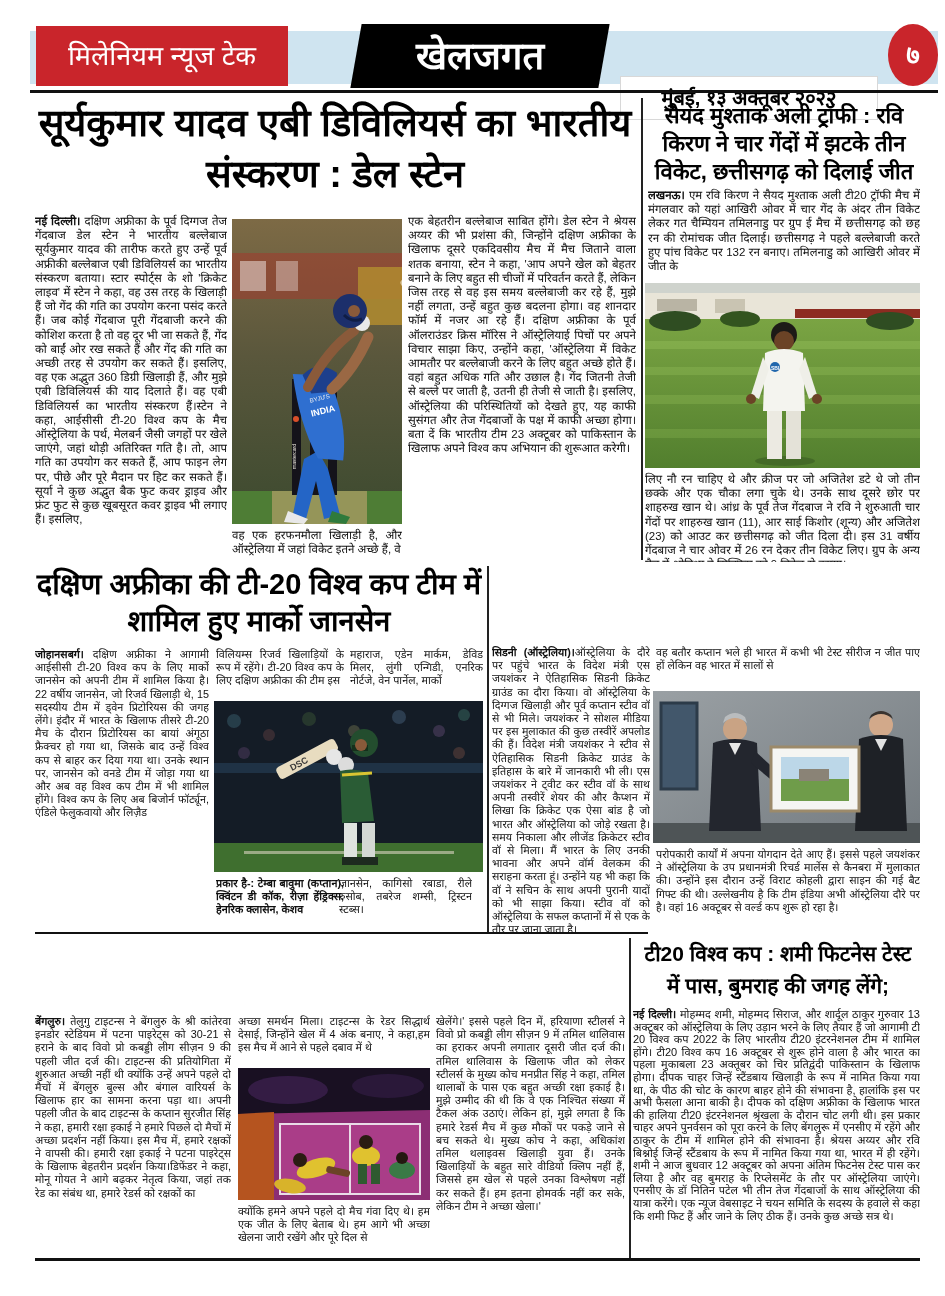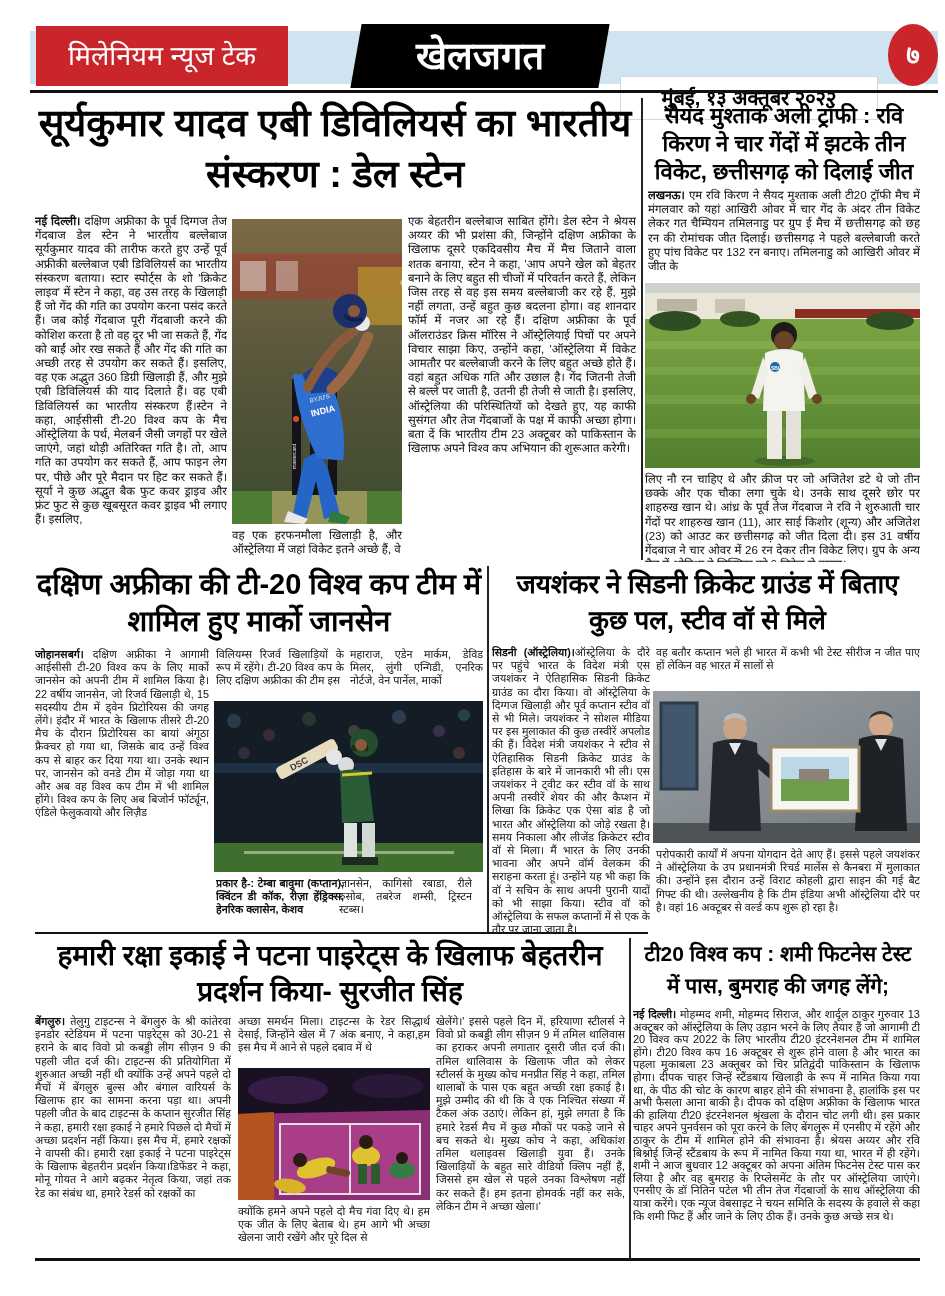--- a/index.html
+++ b/index.html
@@ -157,21 +157,20 @@
       <rect x="148" y="122" width="13" height="36" fill="#d4d8d4"></rect>
       <rect x="128" y="156" width="18" height="8" fill="#1d2a1f"></rect>
       <rect x="146" y="156" width="18" height="8" fill="#1d2a1f"></rect>
     </g>
   </svg>
 
   <div class="abs body small" style="left:216px;top:877px;width:128px;height:56px;font-weight:bold;">प्रकार है-: टेम्बा बावुमा (कप्तान), क्विंटन डी कॉक, रीज़ा हेंड्रिक्स, हेनरिक क्लासेन, केशव</div>
   <div class="abs body small" style="left:339px;top:877px;width:133px;height:56px;">जानसेन, कागिसो रबाडा, रीले रुसोब, तबरेज शम्सी, ट्रिस्टन स्टब्स।</div>
   <div class="abs rule-v" style="left:487px;top:566px;width:2px;height:366px;"></div>
 
-  <div class="abs hl" style="left:495px;top:566px;width:425px;height:74px;font-size:26px;line-height:36px;">जयशंकर ने सिडनी क्रिकेट ग्राउंड में बिताए कुछ पल, स्टीव वॉ से मिले</div>
   <div class="abs body small" style="left:492px;top:646px;width:158px;height:286px;"><span class="lead">सिडनी (ऑस्ट्रेलिया)।</span><span>ऑस्ट्रेलिया के दौरे पर पहुंचे भारत के विदेश मंत्री एस जयशंकर ने ऐतिहासिक सिडनी क्रिकेट ग्राउंड का दौरा किया। वो ऑस्ट्रेलिया के दिग्गज खिलाड़ी और पूर्व कप्तान स्टीव वॉ से भी मिले। जयशंकर ने सोशल मीडिया पर इस मुलाकात की कुछ तस्वीरें अपलोड की हैं। विदेश मंत्री जयशंकर ने स्टीव से ऐतिहासिक सिडनी क्रिकेट ग्राउंड के इतिहास के बारे में जानकारी भी ली। एस जयशंकर ने ट्वीट कर स्टीव वॉ के साथ अपनी तस्वीरें शेयर की और कैप्शन में लिखा कि क्रिकेट एक ऐसा बांड है जो भारत और ऑस्ट्रेलिया को जोड़े रखता है। समय निकाला और लीजेंड क्रिकेटर स्टीव वॉ से मिला। मैं भारत के लिए उनकी भावना और अपने वॉर्म वेलकम की सराहना करता हूं। उन्होंने यह भी कहा कि वॉ ने सचिन के साथ अपनी पुरानी यादों को भी साझा किया। स्टीव वॉ को ऑस्ट्रेलिया के सफल कप्तानों में से एक के तौर पर जाना जाता है।</span></div>
   <div class="abs body small" style="left:656px;top:646px;width:264px;height:42px;">वह बतौर कप्तान भले ही भारत में कभी भी टेस्ट सीरीज न जीत पाए हों लेकिन वह भारत में सालों से</div>
 
   <svg class="abs photo" style="left:653px;top:691px;" width="267" height="152" viewBox="0 0 267 152">
     <defs>
       <linearGradient id="gD" x1="0" y1="0" x2="1" y2="1">
         <stop offset="0" stop-color="#9aa0a4"></stop>
           <stop offset="1" stop-color="#737a7f"></stop>
       </linearGradient>
     </defs>
@@ -198,23 +197,22 @@
       <rect x="128" y="66" width="68" height="44" fill="#bcd7e8"></rect>
       <rect x="128" y="88" width="68" height="22" fill="#6f9c4a"></rect>
       <rect x="146" y="78" width="30" height="12" fill="#8a8376"></rect>
     </g>
   </svg>
 
   <div class="abs body small" style="left:656px;top:848px;width:264px;height:84px;">परोपकारी कार्यों में अपना योगदान देते आए हैं। इससे पहले जयशंकर ने ऑस्ट्रेलिया के उप प्रधानमंत्री रिचर्ड मार्लेस से कैनबरा में मुलाकात की। उन्होंने इस दौरान उन्हें विराट कोहली द्वारा साइन की गई बैट गिफ्ट की थी। उल्लेखनीय है कि टीम इंडिया अभी ऑस्ट्रेलिया दौरे पर है। वहां 16 अक्टूबर से वर्ल्ड कप शुरू हो रहा है।</div>
 
   <div class="abs rule-h" style="left:35px;top:932px;width:613px;height:2px;"></div>
 
-  <div class="abs hl" style="left:35px;top:938px;width:590px;height:72px;font-size:28px;line-height:36px;">हमारी रक्षा इकाई ने पटना पाइरेट्स के खिलाफ बेहतरीन प्रदर्शन किया- सुरजीत सिंह</div>
   <div class="abs body small" style="left:35px;top:1015px;width:196px;height:242px;"><span class="lead">बेंगलुरु।</span> <span>तेलुगु टाइटन्स ने बेंगलुरु के श्री कांतेरवा इनडोर स्टेडियम में पटना पाइरेट्स को 30-21 से हराने के बाद विवो प्रो कबड्डी लीग सीज़न 9 की पहली जीत दर्ज की। टाइटन्स की प्रतियोगिता में शुरुआत अच्छी नहीं थी क्योंकि उन्हें अपने पहले दो मैचों में बेंगलुरु बुल्स और बंगाल वारियर्स के खिलाफ हार का सामना करना पड़ा था। अपनी पहली जीत के बाद टाइटन्स के कप्तान सुरजीत सिंह ने कहा, हमारी रक्षा इकाई ने हमारे पिछले दो मैचों में अच्छा प्रदर्शन नहीं किया। इस मैच में, हमारे रक्षकों ने वापसी की। हमारी रक्षा इकाई ने पटना पाइरेट्स के खिलाफ बेहतरीन प्रदर्शन किया।डिफेंडर ने कहा, मोनू गोयत ने आगे बढ़कर नेतृत्व किया, जहां तक रेड का संबंध था, हमारे रेडर्स को रक्षकों का</span></div>
-  <div class="abs body small" style="left:238px;top:1015px;width:192px;height:48px;">अच्छा समर्थन मिला। टाइटन्स के रेडर सिद्धार्थ देसाई, जिन्होंने खेल में 7 अंक बनाए, ने कहा,हम इस मैच में आने से पहले दबाव में थे</div>
+  <div class="abs body small" style="left:238px;top:1015px;width:192px;height:48px;">अच्छा समर्थन मिला। टाइटन्स के रेडर सिद्धार्थ देसाई, जिन्होंने खेल में 4 अंक बनाए, ने कहा,हम इस मैच में आने से पहले दबाव में थे</div>
 
   <svg class="abs photo" style="left:238px;top:1068px;" width="192" height="132" viewBox="0 0 192 132">
     <rect width="192" height="132" fill="#191022"></rect>
     <ellipse cx="50" cy="22" rx="40" ry="14" fill="#3b1f4e" opacity="0.8"></ellipse>
     <ellipse cx="150" cy="18" rx="36" ry="12" fill="#2e1a40" opacity="0.8"></ellipse>
     <polygon points="0,46 192,42 192,132 0,132" fill="#8c2e74"></polygon>
     <polygon points="0,46 36,44 36,132 0,132" fill="#b5541f"></polygon>
     <rect x="42" y="56" width="140" height="70" fill="#aa3d88"></rect>
     <rect x="42" y="56" width="140" height="70" fill="none" stroke="#e9dce7" stroke-width="2"></rect>
     <line x1="112" y1="56" x2="112" y2="126" stroke="#e9dce7" stroke-width="2"></line>

